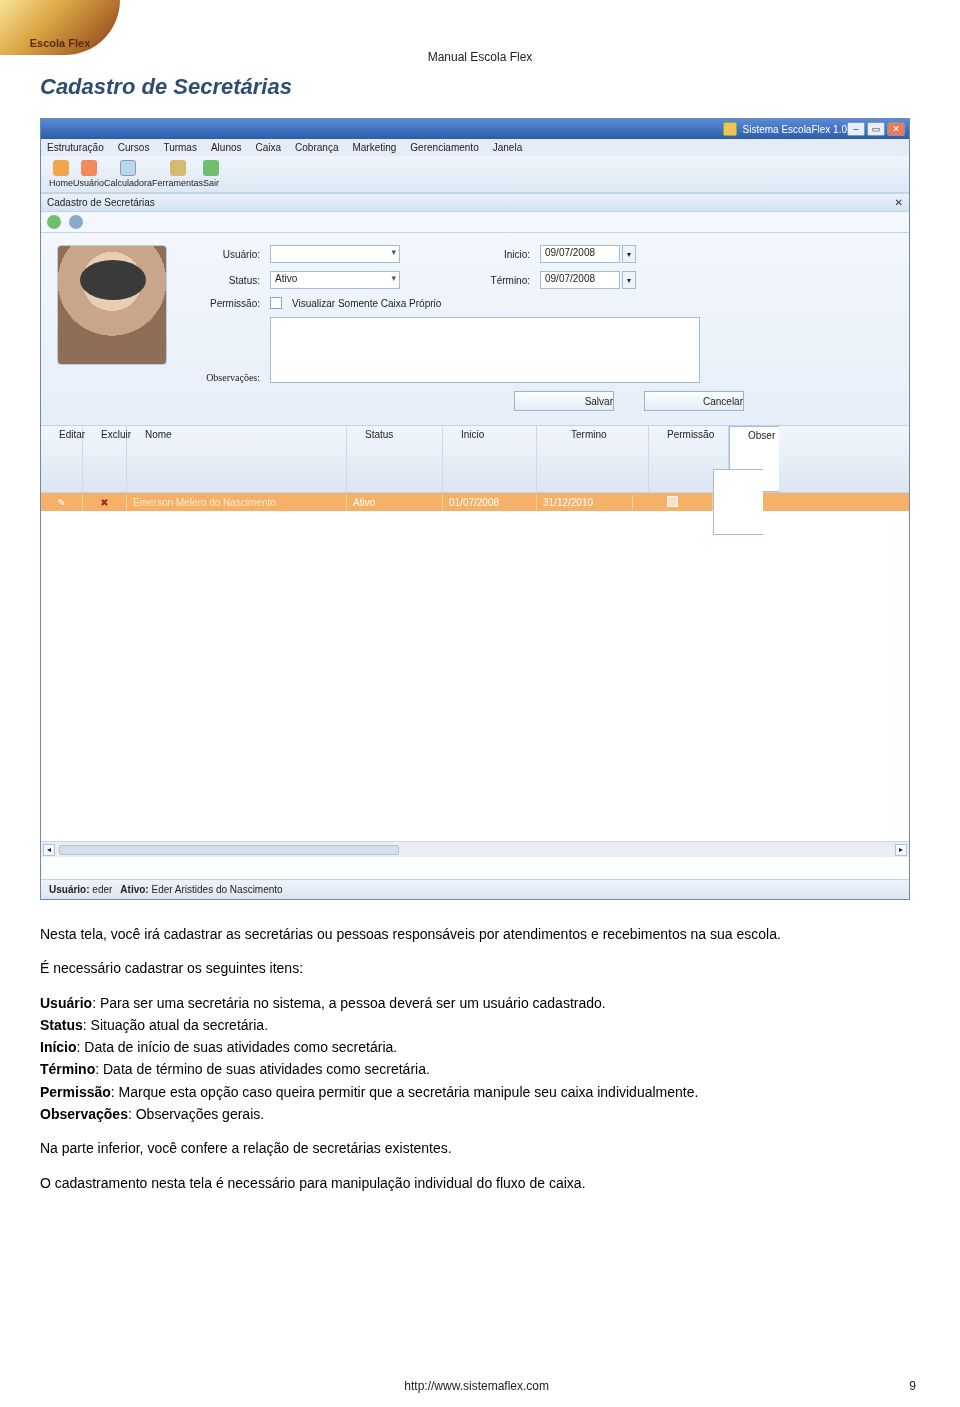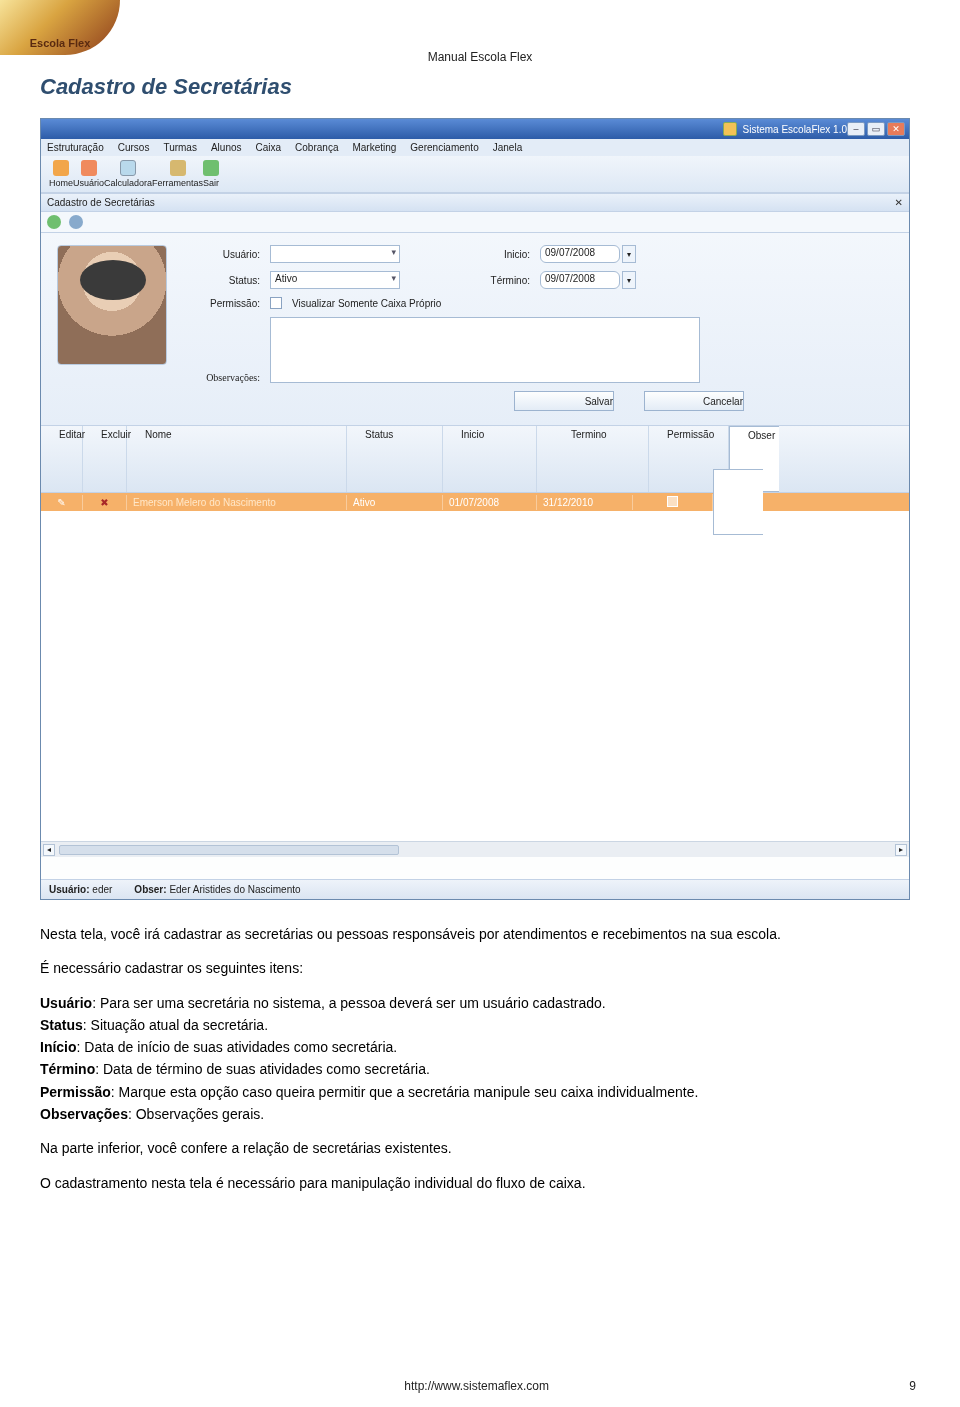--- a/index.html
+++ b/index.html
@@ -100,21 +100,21 @@
   }
   .form-grid{ flex:1; }
   .form-row{ display:flex; align-items:center; gap:10px; margin-bottom:8px; }
   .flabel{ width:75px; text-align:right; font-size:10px; }
   .finput{
     height:18px; border:1px solid #a6bbd4; background:#fff;
     font-size:10px; padding:1px 4px;
   }
   .finput.combo{ width:130px; position:relative;}
   .finput.combo::after{ content:"▾"; position:absolute; right:3px; top:1px; color:#556; font-size:9px;}
-  .finput.date{ width:80px;border-radius:6px;}
+  .finput.date{ width:80px;}
   .date-wrap{ display:flex; align-items:center; gap:2px;}
   .date-btn{ width:14px;height:18px;border:1px solid #a6bbd4;background:#eef4fb;display:flex;align-items:center;justify-content:center;font-size:8px;}
   .chk{ width:12px;height:12px;border:1px solid #8aa3c2;background:#fff;display:inline-block;}
   .obs{ width:430px; height:66px; border:1px solid #a6bbd4; background:#fff;}
   .btnrow{ display:flex; gap:30px; justify-content:center; margin-top:6px; padding-left:180px;}
   .fbtn{
     width:100px; height:20px;
     border:1px solid #9cb3cf;
     background:linear-gradient(#fdfefe,#e3ecf6);
     font-size:10px; display:flex;align-items:center;justify-content:flex-end;
@@ -144,21 +144,21 @@
   .hscroll{
     height:16px; background:#eaeef3; border-top:1px solid #cbd6e3;
     display:flex; align-items:center; justify-content:space-between; padding:0 2px;
   }
   .hsbtn{ width:12px;height:12px;border:1px solid #b3c3d6;background:#f4f8fc;font-size:8px;display:flex;align-items:center;justify-content:center;}
   .hsthumb{ flex:0 0 340px; height:10px; background:#d5dfeb; border:1px solid #b3c3d6; border-radius:2px; margin-left:4px; margin-right:auto;}
   .statusbar-blank{ height:22px; background:#fdfefe; }
   .statusbar{
     background:linear-gradient(#eef3fa,#dbe5f2);
     border-top:1px solid #c3d2e6;
-    padding:4px 8px; font-size:10px; display:flex; gap:22px;
+    padding:4px 8px; font-size:10px; display:flex; gap:8px;
   }
   .statusbar b{ font-weight:bold; }
 
   .body-text{ margin-top: 24px; font-size: 14px; line-height: 1.45; }
   .body-text p{ margin-bottom: 14px; }
   .body-text .defs p{ margin-bottom: 2px; }
   .body-text .defs{ margin-bottom:14px; }
   .body-text b{ font-weight:bold; }
 
   .footer{
@@ -307,21 +307,21 @@
     <div class="hscroll">
       <span class="hsbtn">◂</span>
       <span class="hsthumb"></span>
       <span class="hsbtn">▸</span>
     </div>
 
     <div class="statusbar-blank"></div>
     <div class="statusbar">
       <span><b>Usuário:</b>
         <span>eder</span></span>
-      <span><b>Obser:</b>
+      <span><b>Ativo:</b>
         <span>Eder Aristides do Nascimento</span></span>
     </div>
   </div>
 
   <div class="body-text">
     <p>Nesta tela, você irá cadastrar as secretárias ou pessoas responsáveis por atendimentos e recebimentos na sua escola.</p>
     <p>É necessário cadastrar os seguintes itens:</p>
     <div class="defs">
       <p><b>Usuário</b><span>: Para ser uma secretária no sistema, a pessoa deverá ser um usuário cadastrado.</span></p>
       <p><b>Status</b><span>: Situação atual da secretária.</span></p>

